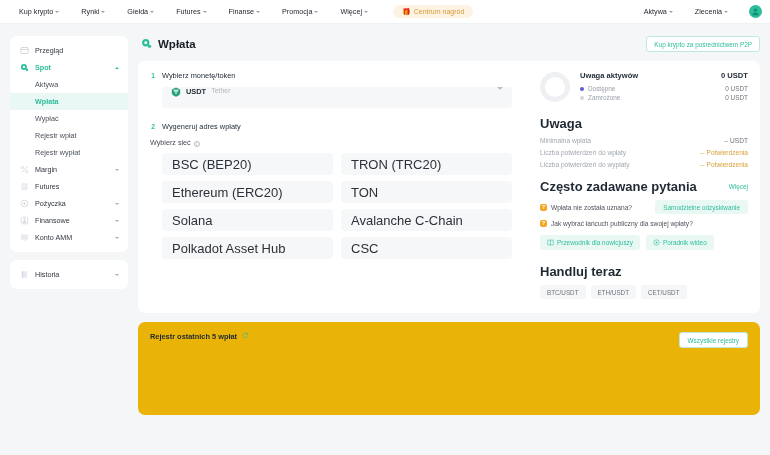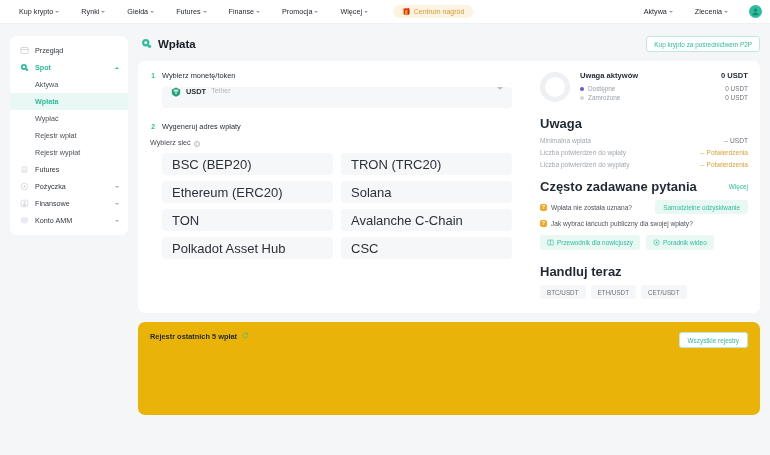--- a/index.html
+++ b/index.html
@@ -340,20 +340,31 @@
       <div class="sub-row">
         <span>Wypłać</span>
       </div>
       <div class="sub-row">
         <span>Rejestr wpłat</span>
       </div>
       <div class="sub-row">
         <span>Rejestr wypłat</span>
       </div>
 
+      <div class="side-row">
+        <span class="ico">
+          <svg width="9" height="9" viewBox="0 0 12 12">
+              <path d="M2 10 L10 2" stroke="#cdd2d8" stroke-width="1.1"></path>
+              <circle cx="3.2" cy="3.2" r="1.5" fill="none" stroke="#cdd2d8" stroke-width="1"></circle>
+              <circle cx="8.8" cy="8.8" r="1.5" fill="none" stroke="#cdd2d8" stroke-width="1"></circle>
+            </svg>
+        </span>
+        <span>Margin</span>
+        <i class="chev"></i>
+      </div>
 
       <div class="side-row">
         <span class="ico">
           <svg width="9" height="9" viewBox="0 0 12 12">
               <rect x="2" y="1.5" width="8" height="9" rx="1.2" fill="#e7eaee"></rect>
               <rect x="3.6" y="4" width="4.8" height="0.9" fill="#ffffff"></rect>
               <rect x="3.6" y="6" width="3.2" height="0.9" fill="#ffffff"></rect>
             </svg>
         </span>
         <span>Futures</span>
@@ -387,20 +398,32 @@
           <svg width="9" height="9" viewBox="0 0 12 12">
               <rect x="1.4" y="2" width="9.2" height="7" rx="1.2" fill="#e7eaee"></rect>
               <rect x="4.4" y="9.4" width="3.2" height="1" fill="#e7eaee"></rect>
             </svg>
         </span>
         <span>Konto AMM</span>
         <i class="chev"></i>
       </div>
     </div>
 
+    <div class="side-card">
+      <div class="side-row">
+        <span class="ico">
+          <svg width="9" height="9" viewBox="0 0 12 12">
+              <rect x="2.4" y="1.6" width="7.2" height="8.8" rx="1.1" fill="#e7eaee"></rect>
+              <rect x="2.4" y="1.6" width="2" height="8.8" fill="#d6dbe1"></rect>
+            </svg>
+        </span>
+        <span>Historia</span>
+        <i class="chev"></i>
+      </div>
+    </div>
   </div>
 
   <div class="main">
 
     <div class="main-head">
       <span>
         <svg width="11" height="11" viewBox="0 0 12 12">
             <circle cx="5.2" cy="5.2" r="4" fill="#2ebd9b"></circle>
             <circle cx="5.2" cy="5.2" r="1.6" fill="#ffffff"></circle>
             <circle cx="9.3" cy="9.1" r="1.8" fill="#2ebd9b"></circle>
@@ -441,22 +464,22 @@
 
         <div class="net-label">
           <span>Wybierz sieć</span>
           <span class="info-circle">i</span>
         </div>
 
         <div class="net-grid">
           <div class="net-btn">BSC (BEP20)</div>
           <div class="net-btn">TRON (TRC20)</div>
           <div class="net-btn">Ethereum (ERC20)</div>
+          <div class="net-btn">TON</div>
           <div class="net-btn">Solana</div>
-          <div class="net-btn">TON</div>
           <div class="net-btn">Avalanche C-Chain</div>
           <div class="net-btn">Polkadot Asset Hub</div>
           <div class="net-btn">CSC</div>
         </div>
       </div>
 
       <div class="col-right">
 
         <div class="assets-row">
           <div class="donut"></div>

